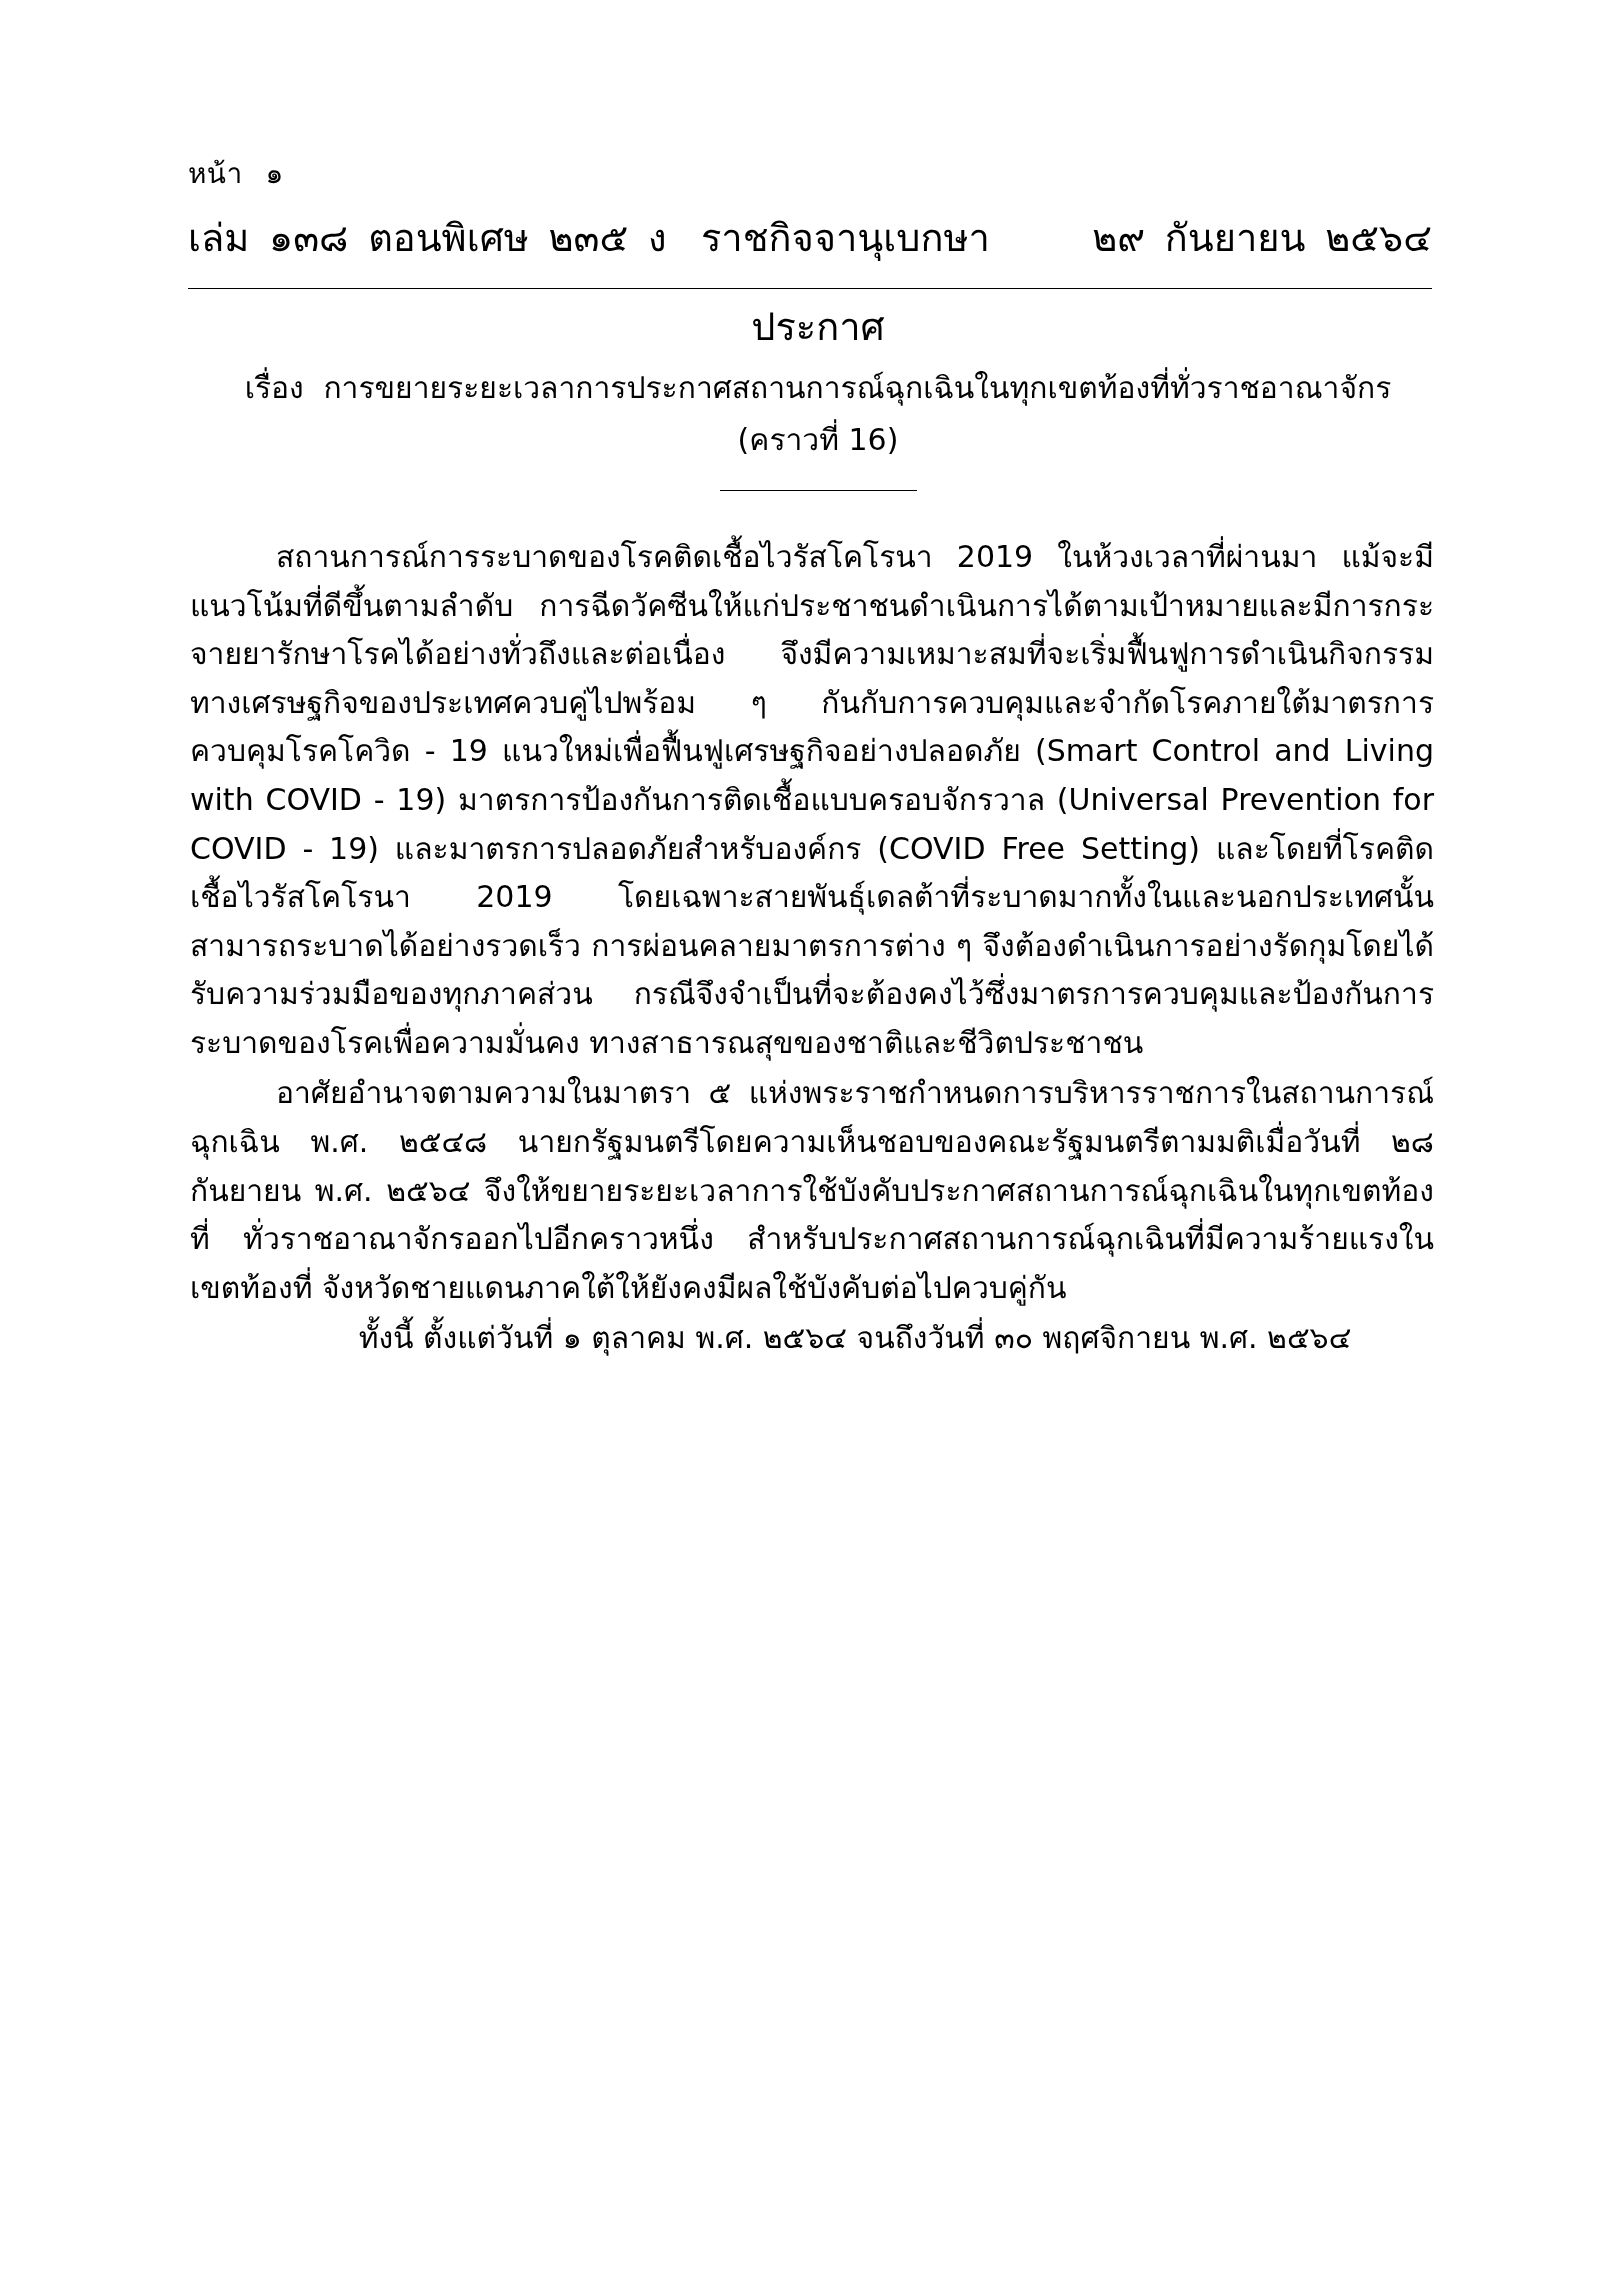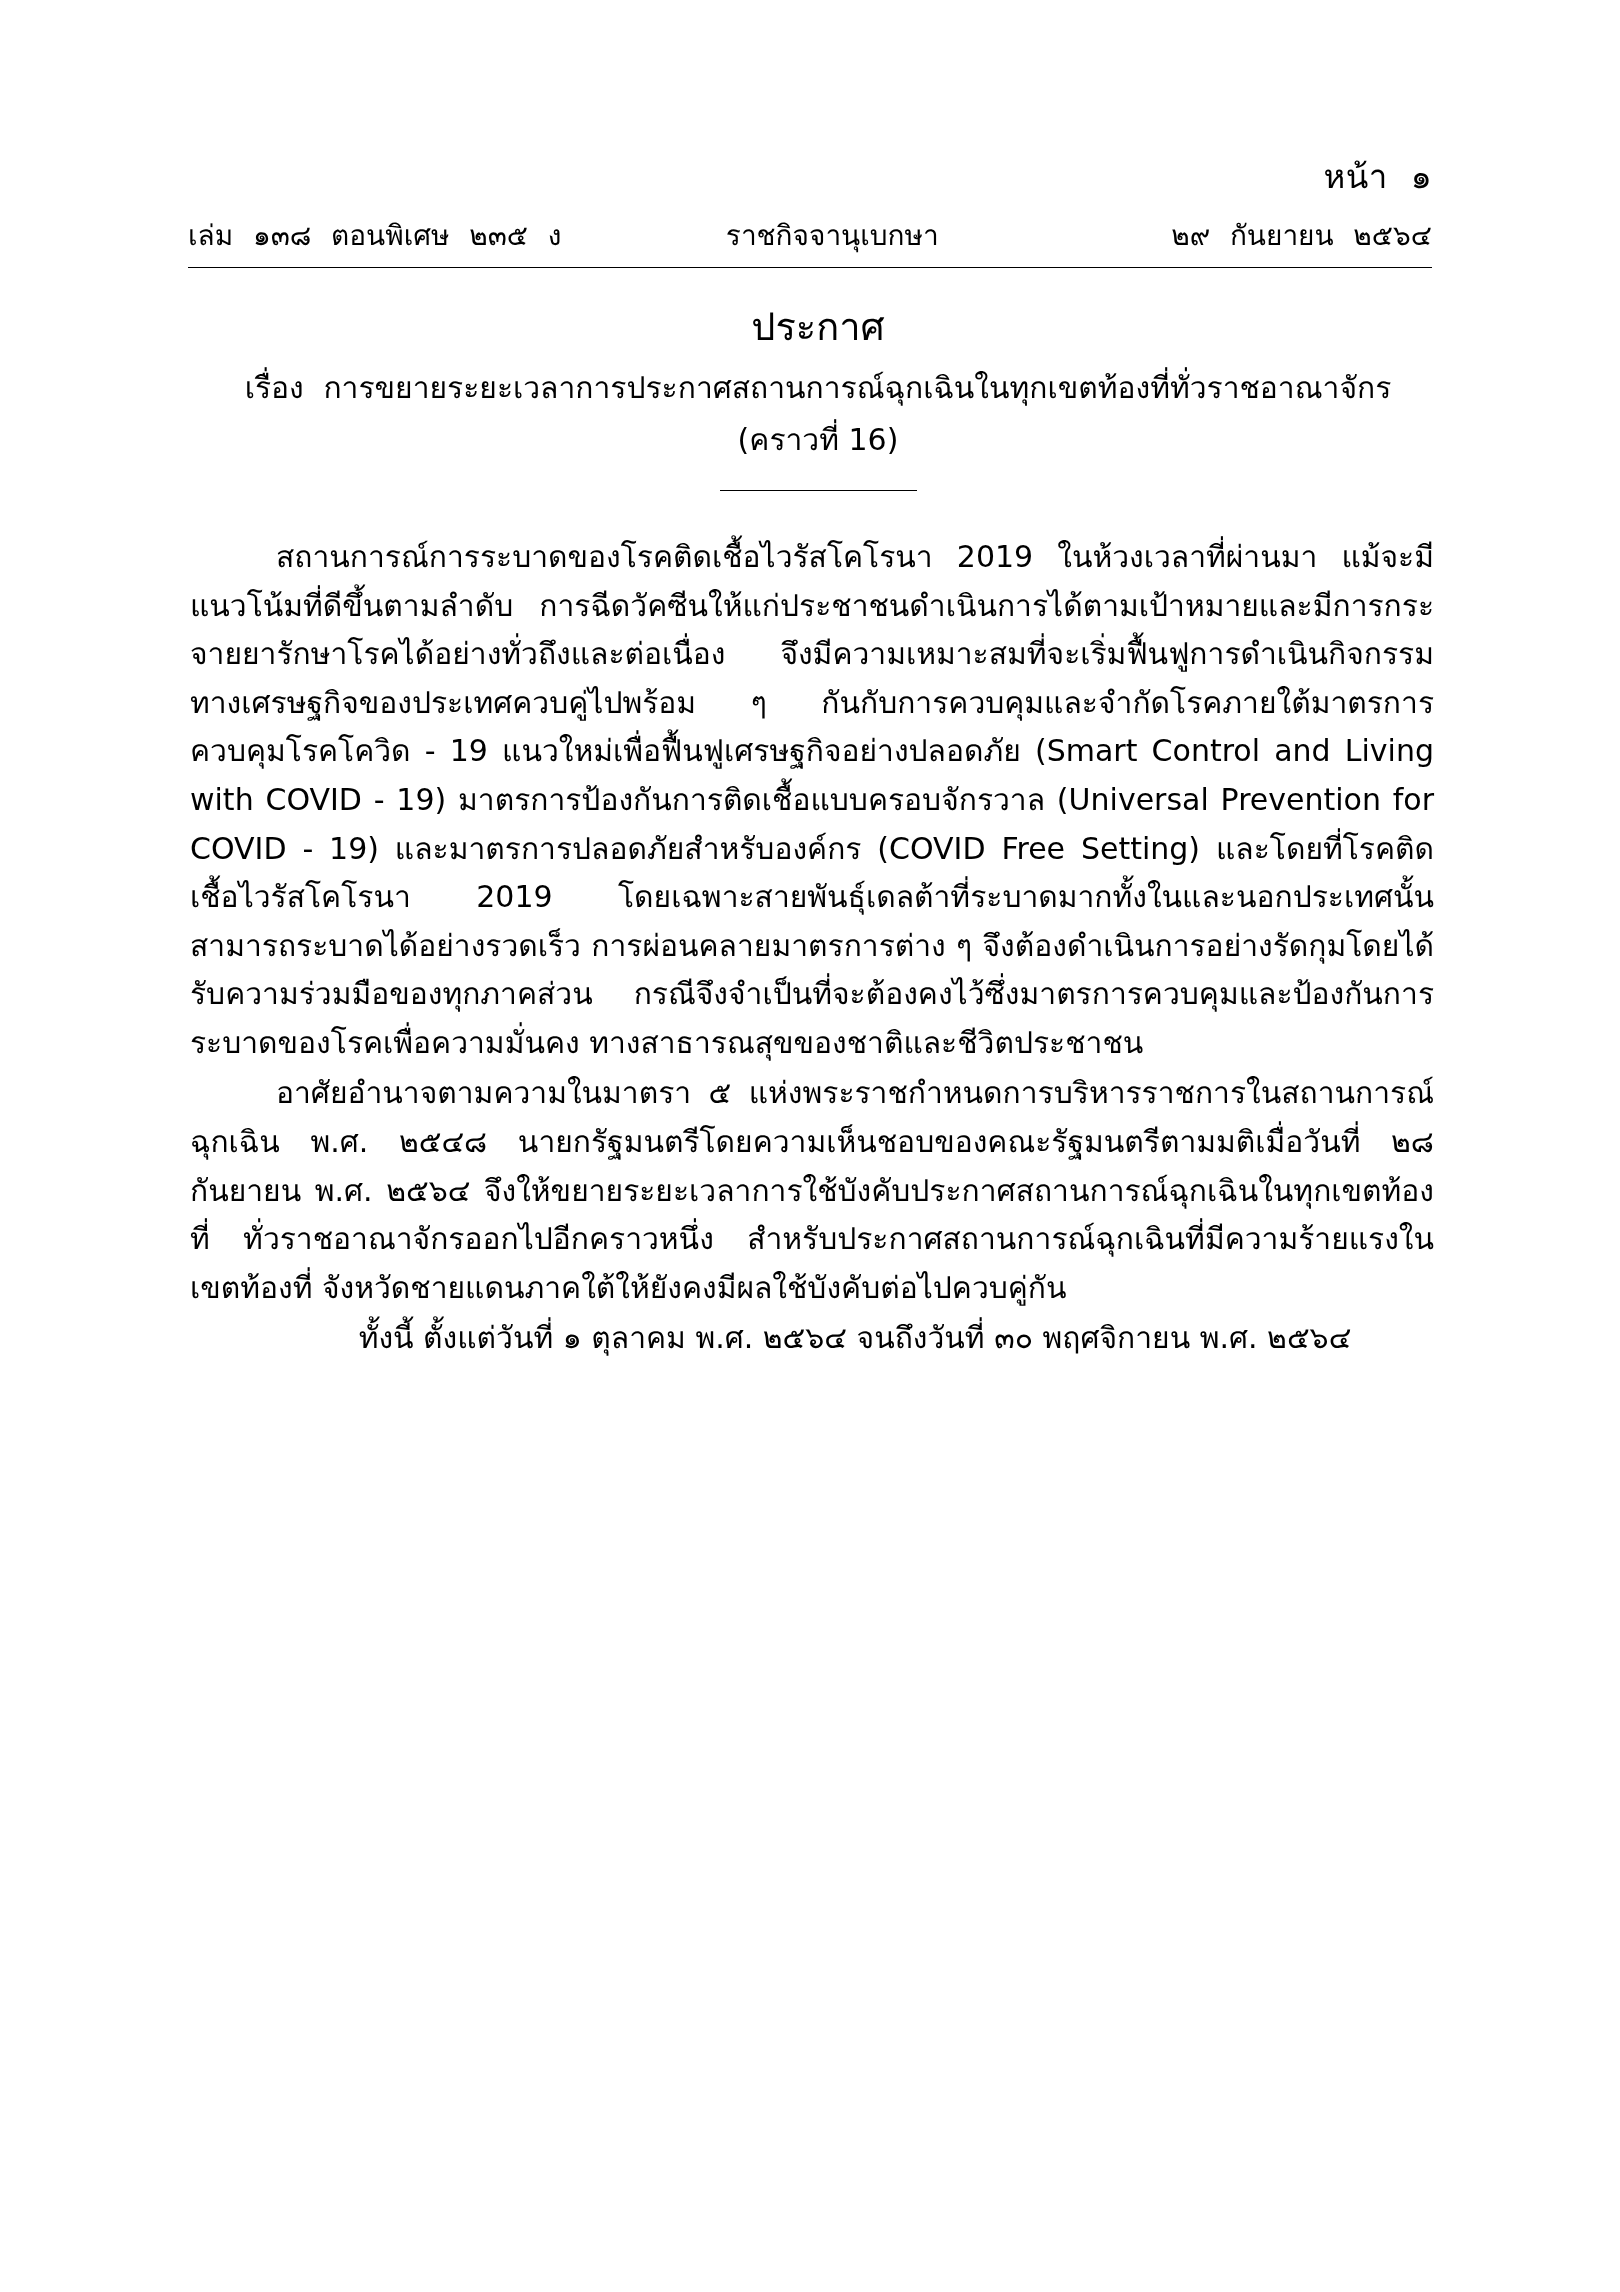--- a/index.html
+++ b/index.html
@@ -24,35 +24,35 @@
   }
 
   
   .masthead {
     position: absolute;
     left: 188px;
     right: 188px;
     top: 157px;
   }
   .masthead-page {
-    text-align: right;
-    font-size: 33px;
+    text-align: left;
+    font-size: 28px;
     letter-spacing: 0.4px;
     line-height: 1.2;
   }
   .masthead-page .pg-num {
     margin-left: 23px;
   }
   .masthead-row {
     display: flex;
     align-items: baseline;
     justify-content: space-between;
-    font-size: 28px;
+    font-size: 38px;
     margin-top: 16px;
-    padding-bottom: 10px;
+    padding-bottom: 20px;
     border-bottom: 1.8px solid #000;
   }
   .masthead-left,
   .masthead-right {
     white-space: nowrap;
   }
   .masthead-left span,
   .masthead-right span {
     margin-right: 19.7px;
   }

